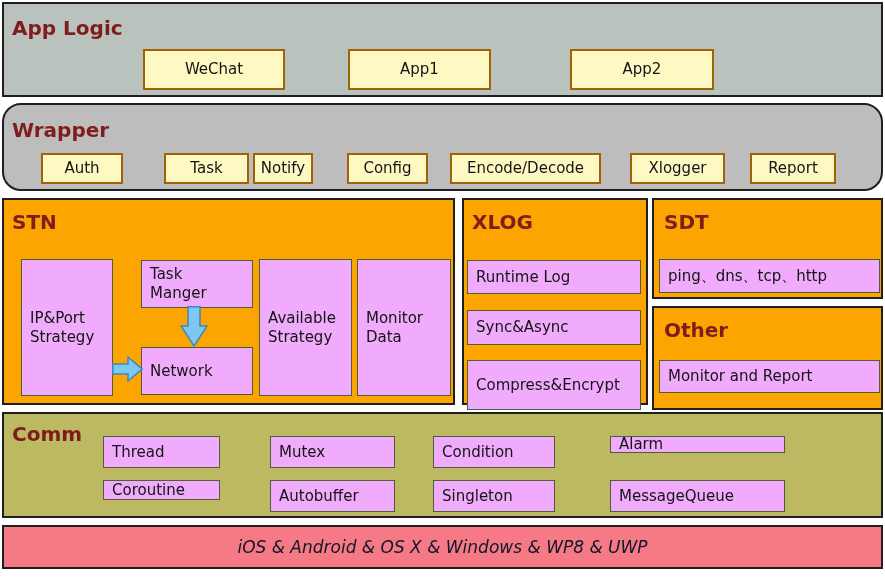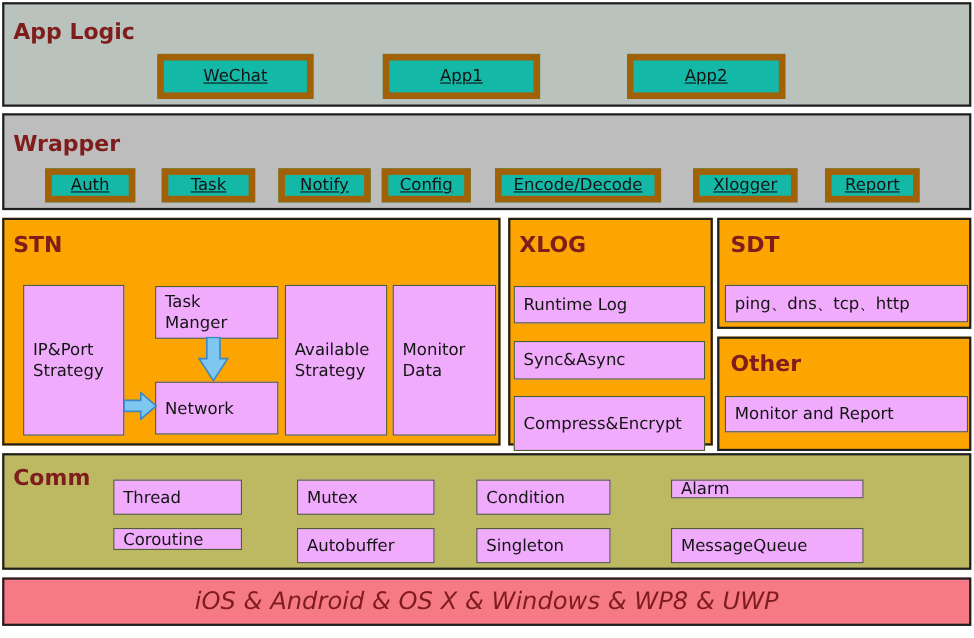--- a/index.html
+++ b/index.html
@@ -2,63 +2,63 @@
 <html><head>
 <meta charset="utf-8">
 <style>
   html,body{margin:0;padding:0;background:#fff;}
   .stage{
     position:relative;width:885px;height:580px;background:#ffffff;
     font-family:"DejaVu Sans","Liberation Sans",sans-serif;overflow:hidden;
   }
   .panel{position:absolute;box-sizing:border-box;border:2px solid #1f1f1f;}
   .p-applogic{background:#b9c2bc;}
-  .p-wrapper{background:#bdbdbd;}
+  .p-wrapper{background:#bdbdbd;border-radius:19px;}
   .p-orange{background:#fca500;padding-left:12px;}
   .p-comm{background:#bdb963;}
   .p-platform{background:#f67a85;}
   .hdr{
     position:absolute;font-size:20px;font-weight:bold;color:#7f1d1d;
     white-space:nowrap;
   }
   .box{
     position:absolute;box-sizing:border-box;display:flex;align-items:center;
     font-size:15px;color:#141414;line-height:1.25;
   }
   .gold{
-    background:#14b8a6;border:6px solid #a16207;
-    justify-content:center;text-align:center;text-decoration:underline;
+    background:#fef9c3;border:2px solid #a16207;
+    justify-content:center;text-align:center;
   }
   .green{
     background:#f0abfc;border:1px solid #4e5f38;
     padding:0 6px 0 8px;text-align:left;
   }
   .platform-label{
     position:absolute;inset:0;display:flex;align-items:center;justify-content:center;
-    font-style:italic;color:#7f1d1d;font-size:22px;text-align:center;
+    font-style:italic;color:#0f172a;font-size:17px;text-align:center;
   }
   .arrow{position:absolute;}
 </style>
 </head>
 <body>
 
 <div class="stage">
 
   <section class="panel p-applogic" style="left:2px;top:2px;width:881px;height:95px">
     <div class="hdr" style="left:8px;top:12px">App Logic</div>
     <div class="box gold" style="left:139px;top:45px;width:142px;height:41px">WeChat</div>
     <div class="box gold" style="left:344px;top:45px;width:143px;height:41px">App1</div>
     <div class="box gold" style="left:566px;top:45px;width:144px;height:41px">App2</div>
   </section>
 
   <section class="panel p-wrapper" style="left:2px;top:103px;width:881px;height:88px">
     <div class="hdr" style="left:8px;top:13px">Wrapper</div>
     <div class="box gold" style="left:37px;top:48px;width:82px;height:31px">Auth</div>
-    <div class="box gold" style="left:143px;top:48px;width:85px;height:31px">Task</div>
-    <div class="box gold" style="left:249px;top:48px;width:84px;height:31px">Notify</div>
+    <div class="box gold" style="left:160px;top:48px;width:85px;height:31px">Task</div>
+    <div class="box gold" style="left:249px;top:48px;width:60px;height:31px">Notify</div>
     <div class="box gold" style="left:343px;top:48px;width:81px;height:31px">Config</div>
     <div class="box gold" style="left:446px;top:48px;width:151px;height:31px">Encode/Decode</div>
     <div class="box gold" style="left:626px;top:48px;width:95px;height:31px">Xlogger</div>
     <div class="box gold" style="left:746px;top:48px;width:86px;height:31px">Report</div>
   </section>
 
   <section class="panel p-orange" style="left:2px;top:198px;width:453px;height:207px">
     <div class="hdr" style="left:8px;top:10px">STN</div>
     <div class="box green" style="left:17px;top:59px;width:92px;height:137px">IP&amp;Port Strategy</div>
     <div class="box green" style="left:137px;top:60px;width:112px;height:48px;padding-right:18px">Task Manger</div>

